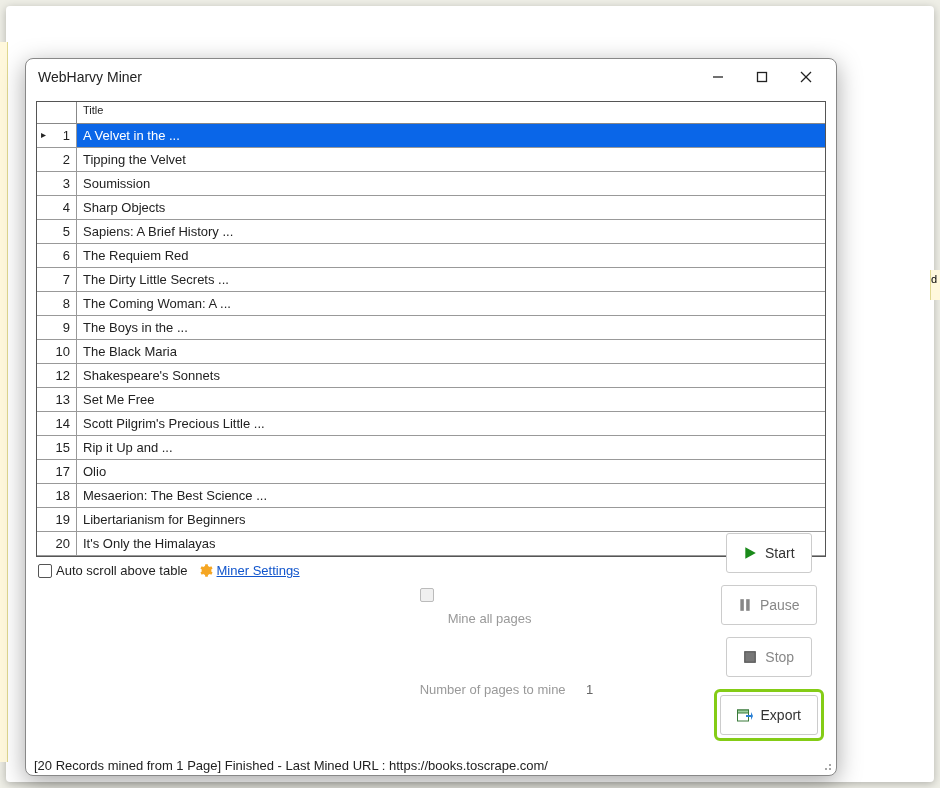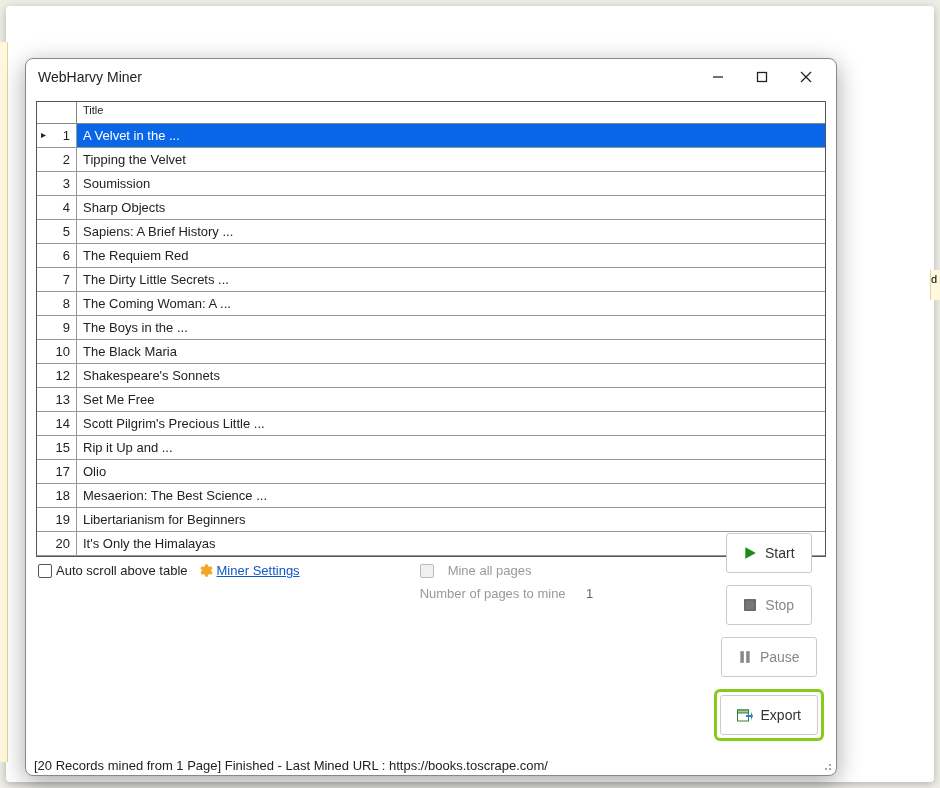--- a/index.html
+++ b/index.html
@@ -34,21 +34,21 @@
   .row.selected { }
   .cell-num { width:40px; text-align:right; padding-right:6px; font-size:13px; color:#222; position:relative; border-right:1px solid #999; height:100%; display:flex; align-items:center; justify-content:flex-end;}
   .cell-num .marker { position:absolute; left:4px; top:5px; font-size:10px; color:#222;}
   .cell-num .star { position:absolute; left:3px; top:4px; font-size:11px; color:#333;}
   .cell-title { flex:1; padding:0 6px; font-size:13px; color:#222; height:100%; display:flex; align-items:center; border-right:0;}
   .row.selected .cell-title { background:#0a66e8; color:#fff; }
   .below-grid { padding:6px 2px 2px 2px; display:flex; align-items:flex-start; gap:10px;}
   .chk { width:14px; height:14px; border:1px solid #555; border-radius:2px; display:inline-block; vertical-align:middle; margin-right:4px; background:#fff;}
   .chk-disabled { border-color:#bbb; background:#f0f0f0;}
   .lbl { font-size:13px; color:#222; vertical-align:middle;}
-  .lbl-disabled { color:#999; }
+  .lbl-disabled { color:#999;margin-top:48px; }
   .gear { color:#f5a623; display:inline-flex; vertical-align:middle;}
   .link { color:#1155cc; text-decoration:underline; font-size:13px;}
   .controls { flex:1; display:flex; flex-direction:column; gap:8px; padding-left:110px;}
   .row-ctrl { display:flex; align-items:center; gap:10px;}
   .pages-input { width:28px; text-align:center; color:#666; font-size:13px;}
   .btnrow { display:flex; gap:12px; align-items:center; margin-top:-30px;}
   .btn { height:40px; min-width:86px; border:1px solid #ccc; border-radius:3px; background:#fff; display:flex; align-items:center; justify-content:center; gap:8px; font-size:14px; color:#333; padding:0 16px;}
   .btn .ico { display:inline-flex;}
   .btn.disabled { color:#888; }
   .export-wrap { border:3px solid #84cc16; border-radius:6px; padding:3px;}
@@ -202,35 +202,35 @@
         <div class="btnrow" style="margin-left:auto; align-self:flex-end; padding-bottom:4px;flex-direction:column;">
           <div class="btn">
             <span class="ico">
                 <svg width="14" height="14" viewBox="0 0 12 12">
                   <polygon class="play-ico" points="2,1 11,6 2,11"></polygon>
                 </svg>
               </span>
             <span>Start</span>
           </div>
           <div class="btn disabled">
-            <span class="ico">
-                <svg width="14" height="14" viewBox="0 0 12 12">
-                  <rect class="stop-ico" x="1.5" y="1.5" width="9" height="9"></rect>
-                </svg>
-              </span>
-            <span>Stop</span>
-          </div>
-          <div class="btn disabled">
             <span class="ico pause-ico">
                 <svg width="14" height="14" viewBox="0 0 12 12">
                   <rect x="2" y="1" width="3" height="10"></rect>
                   <rect x="7" y="1" width="3" height="10"></rect>
                 </svg>
               </span>
             <span>Pause</span>
+          </div>
+          <div class="btn disabled">
+            <span class="ico">
+                <svg width="14" height="14" viewBox="0 0 12 12">
+                  <rect class="stop-ico" x="1.5" y="1.5" width="9" height="9"></rect>
+                </svg>
+              </span>
+            <span>Stop</span>
           </div>
           <div class="export-wrap">
             <div class="btn" style="min-width:96px;">
               <span class="ico">
                 <svg width="16" height="14" viewBox="0 0 16 14">
                     <rect x="0.5" y="2" width="11" height="11" fill="#fff" stroke="#3a7a3a"></rect>
                     <rect x="0.5" y="2" width="11" height="3" fill="#9fd19f" stroke="#3a7a3a"></rect>
                     <path d="M9 7 L14 7 L14 4 L16 8 L14 12 L14 9 L9 9 Z" fill="#2a7fd4"></path>
                   </svg>
               </span>

